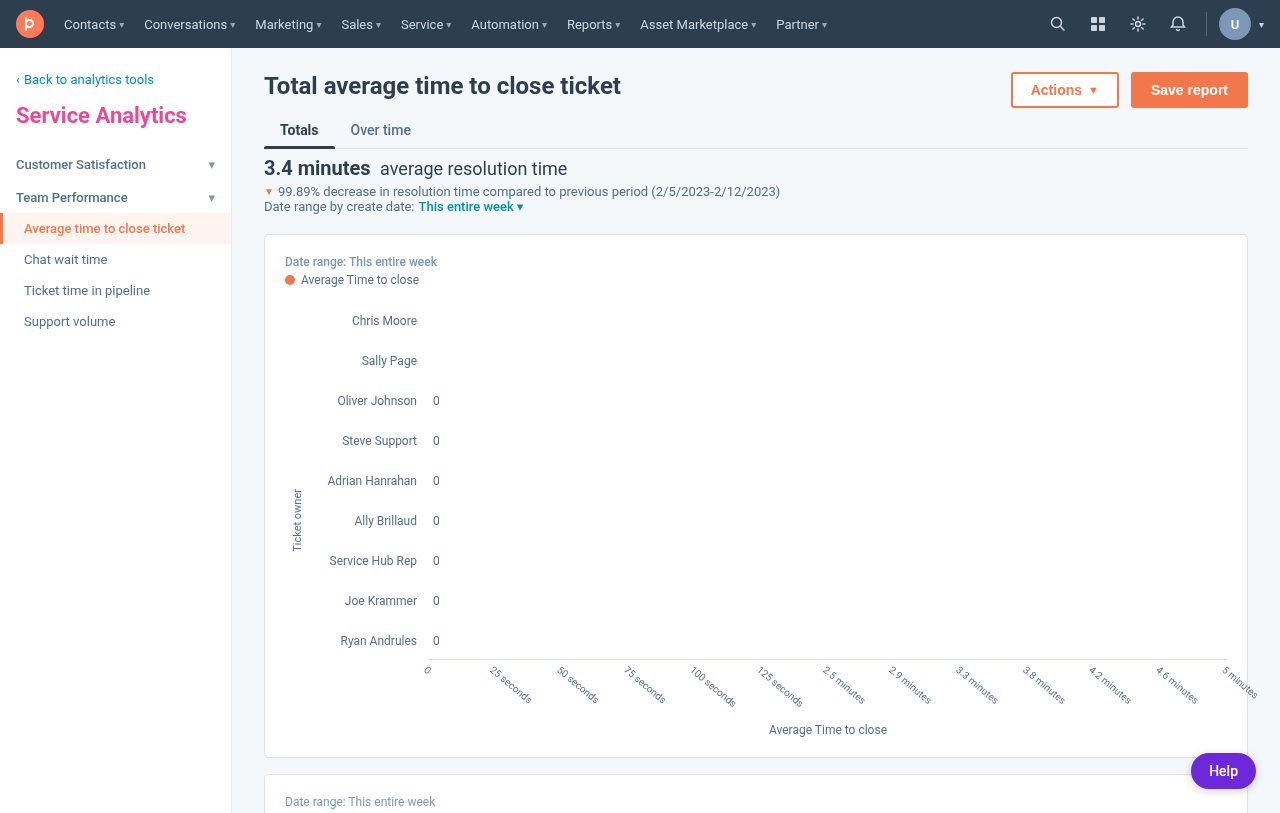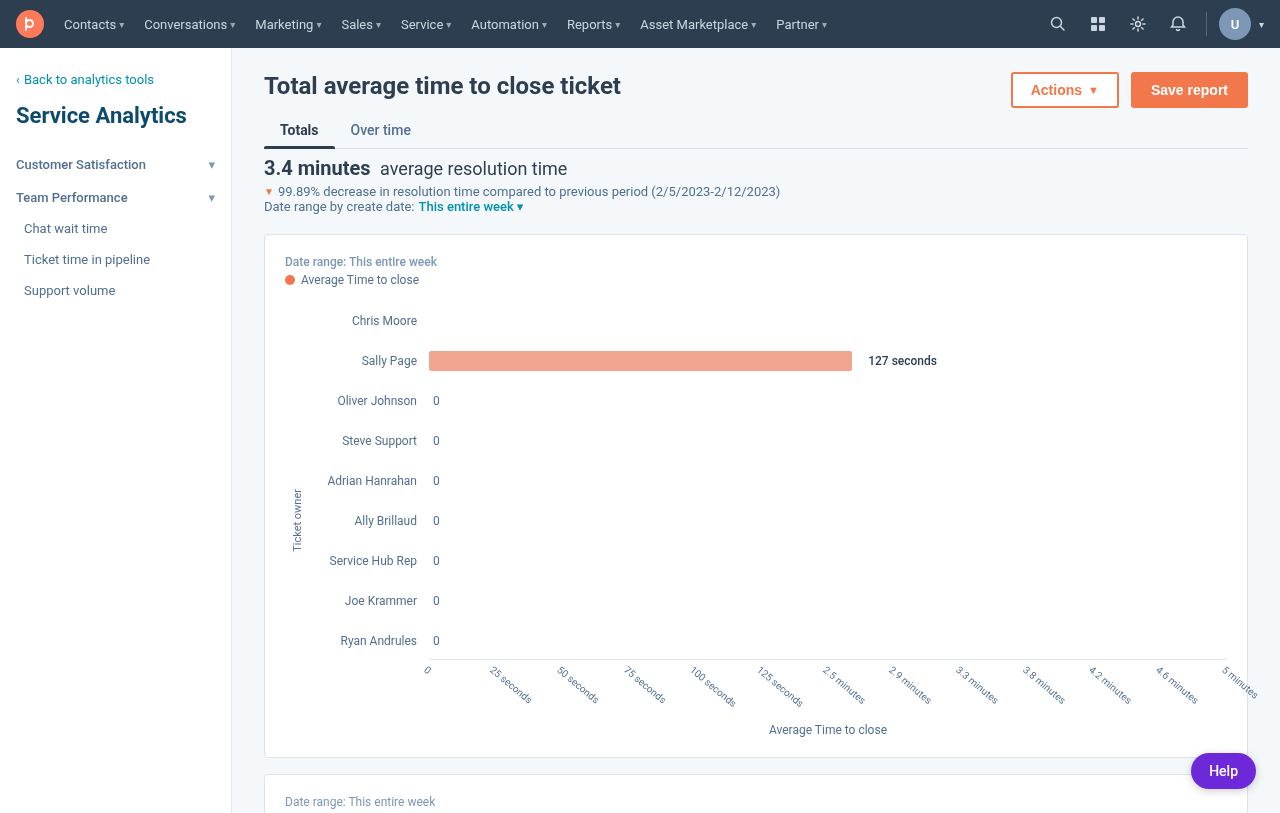--- a/index.html
+++ b/index.html
@@ -59,21 +59,21 @@
       flex-shrink: 0;
       min-height: calc(100vh - 48px);
     }
     .sidebar-back {
       padding: 8px 16px 16px;
       color: #0091ae; font-size: 13px; cursor: pointer;
       display: flex; align-items: center; gap: 4px;
     }
     .sidebar-title {
       padding: 0 16px 20px;
-      font-size: 22px; font-weight: 700; color: #0c4a6e; line-height: 1.2;
+      font-size: 22px; font-weight: 700; color: #ec4899; line-height: 1.2;
     }
     .sidebar-section {
       margin-bottom: 2px;
     }
     .sidebar-section-header {
       padding: 8px 16px;
       font-size: 13px; color: #516f90; font-weight: 500;
       cursor: pointer; display: flex; align-items: center; justify-content: space-between;
     }
     .sidebar-nav-item {
@@ -309,20 +309,23 @@
         <span>Customer Satisfaction</span>
         <span style="color:#7c98b6;">▾</span>
       </div>
     </div>
 
     <div class="sidebar-section">
       <div class="sidebar-section-header">
         <span>Team Performance</span>
         <span style="color:#7c98b6;">▾</span>
       </div>
+      <div class="sidebar-nav-item active">
+        <span>Average time to close ticket</span>
+      </div>
       <div class="sidebar-nav-item">
         <span>Chat wait time</span>
       </div>
       <div class="sidebar-nav-item">
         <span>Ticket time in pipeline</span>
       </div>
       <div class="sidebar-nav-item">
         <span>Support volume</span>
       </div>
     </div>
@@ -387,25 +390,20 @@
           <span class="y-axis-label">Ticket owner</span>
         </div>
 
         <div class="chart-main">
           <div class="chart-rows" id="chart-rows-container">
           <div class="chart-row">
                 <div class="row-label">Chris Moore</div>
               </div>
               <div class="chart-row">
                 <div class="row-label">Sally Page</div>
-                <div class="row-bar-area">
-                  <div class="bar" style="width: 53%;">
-                    <span class="bar-value">127 seconds</span>
-                  </div>
-                </div>
               </div>
               <div class="chart-row">
                 <div class="row-label">Oliver Johnson</div>
                 <div class="row-bar-area">
                   <span class="bar-zero">0</span>
                 </div>
               </div>
               <div class="chart-row">
                 <div class="row-label">Steve Support</div>
                 <div class="row-bar-area">

